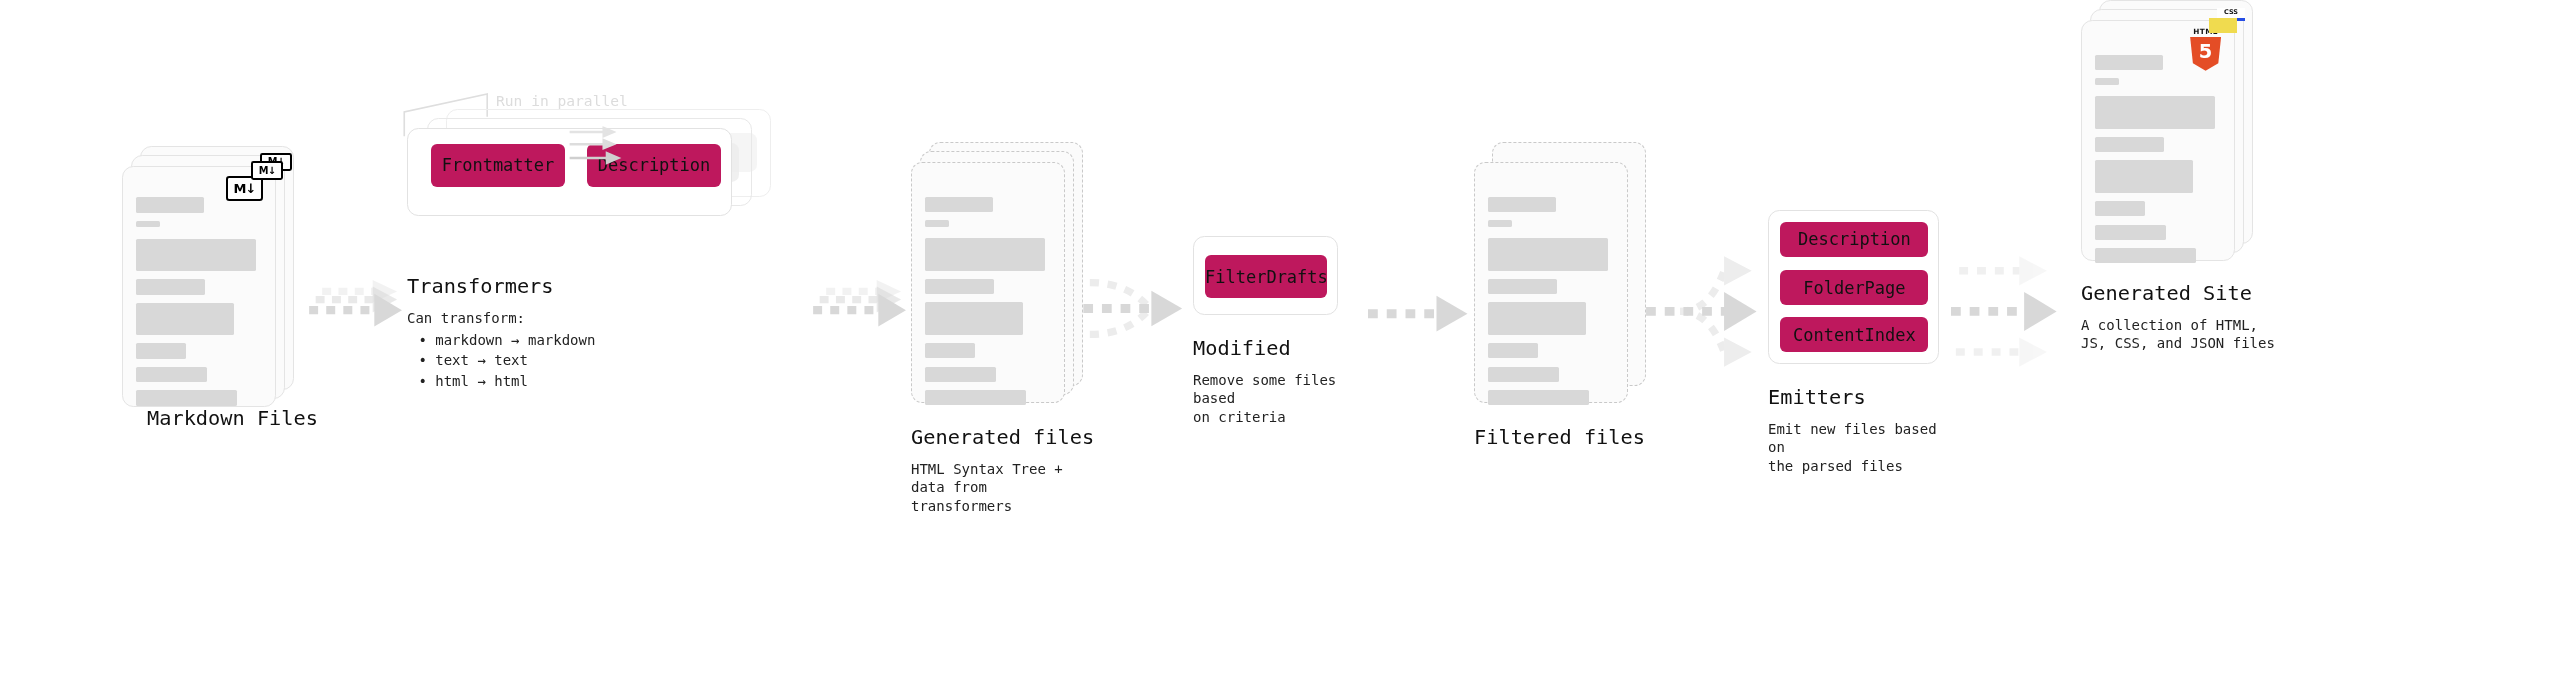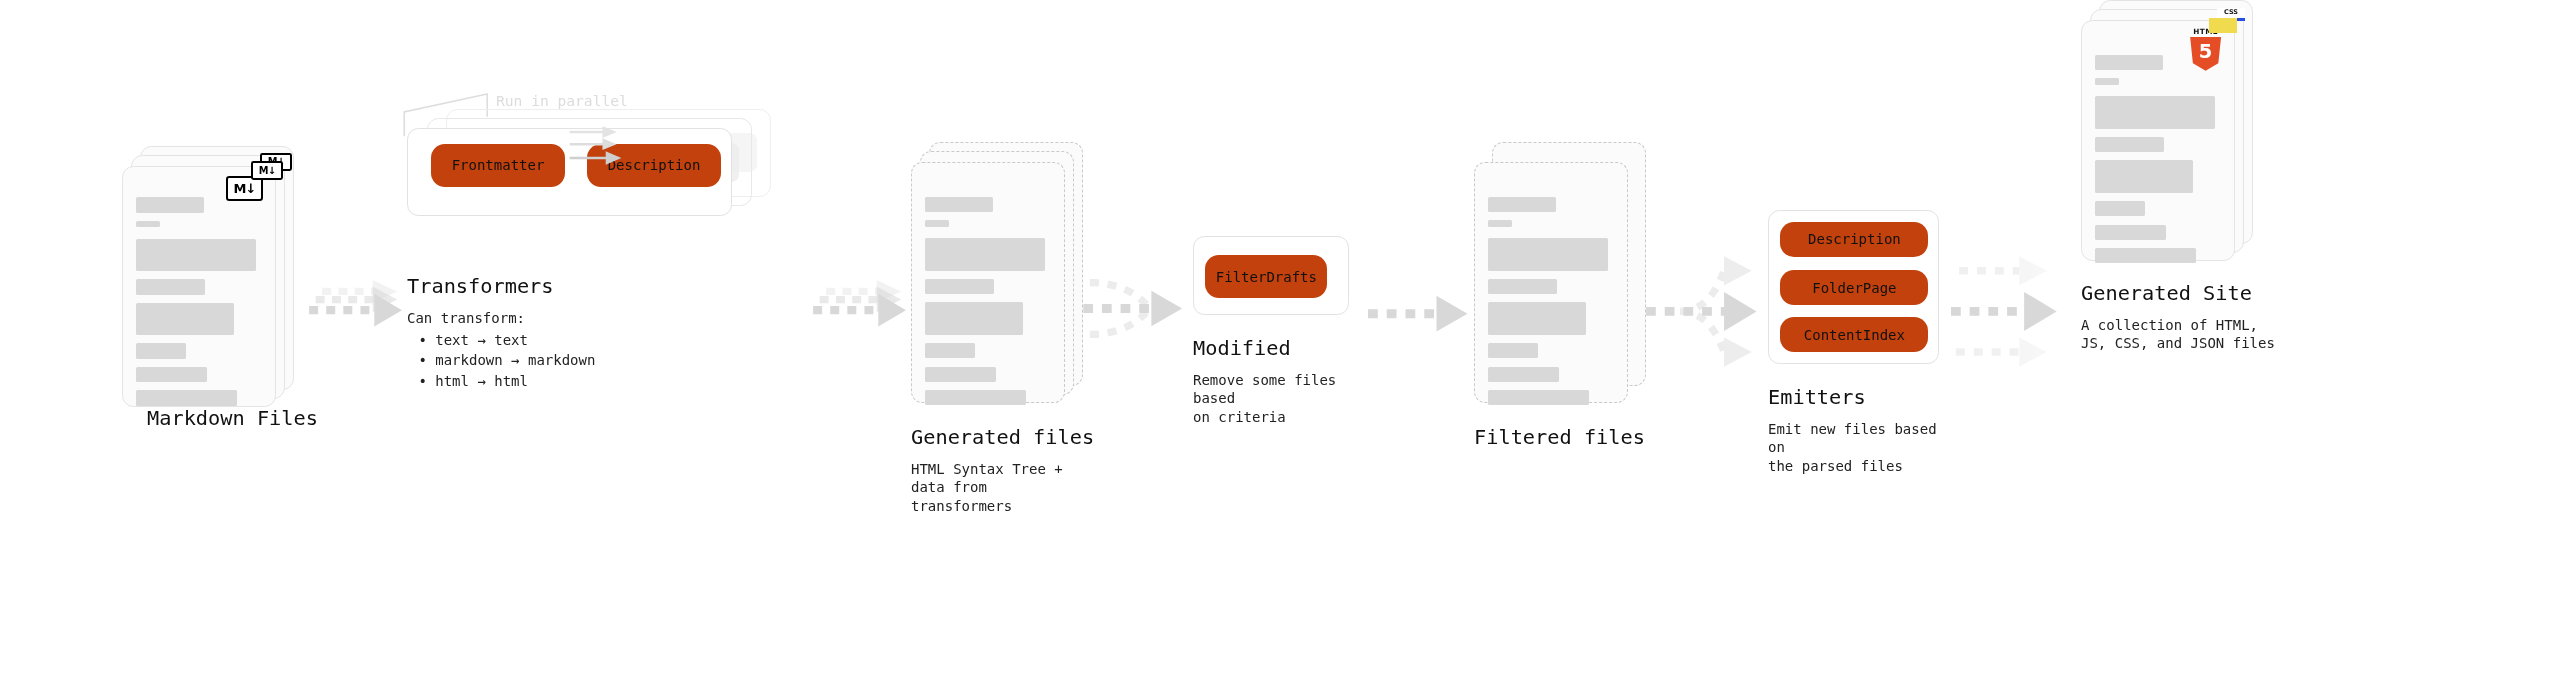--- a/index.html
+++ b/index.html
@@ -120,24 +120,24 @@
 
   
   .groupbox {
     border: 1.2px solid #e2e2e2;
     border-radius: 11.4px;
     background: #ffffff;
     box-sizing: border-box;
     position: relative;
   }
   .chip {
-    background: #c2410c;
-    border-radius: 14px;
+    background: #be185d;
+    border-radius: 6px;
     color: #111;
-    font-size: 14px;
+    font-size: 17px;
     display: flex; align-items: center; justify-content: center;
     box-sizing: border-box;
     white-space: nowrap;
   }
   .ghostbox {
     position: absolute;
     border: 1.2px solid #eeeeee;
     border-radius: 11.4px;
     background: transparent;
     box-sizing: border-box;
@@ -241,22 +241,22 @@
 
       <div class="groupbox" style="position:absolute;left:0px;top:34px;width:325px;height:88px;z-index:3;">
         <div class="chip" style="position:absolute;left:23px;top:14.6px;width:134px;height:43px;">Frontmatter</div>
         <div class="chip" style="position:absolute;left:179px;top:14.6px;width:134px;height:43px;">Description</div>
       </div>
     </div>
 
     <div class="label" style="margin-top:26px;">Transformers</div>
     <div class="sub">Can transform:</div>
     <div style="margin-top:3.3px;">
+      <div class="sub" style="margin-top:1.6px;padding-left:11.4px;">•&nbsp;<span>markdown  →  markdown</span></div>
       <div class="sub" style="margin-top:1.6px;padding-left:11.4px;">•&nbsp;<span>text  →  text</span></div>
-      <div class="sub" style="margin-top:1.6px;padding-left:11.4px;">•&nbsp;<span>markdown  →  markdown</span></div>
       <div class="sub" style="margin-top:1.6px;padding-left:11.4px;">•&nbsp;<span>html  →  html</span></div>
     </div>
   </div>
 
   <div class="arrowwrap" style="width:98px;padding-top:280px;">
     <svg width="98" height="57" viewBox="0 0 120 70">
       <g opacity="0.32">
         <line x1="16" y1="14" x2="80" y2="14" stroke="#d8d8d8" stroke-width="9" stroke-dasharray="11 9"></line>
         <polygon points="78,0 108,14 78,28" fill="#d8d8d8"></polygon>
       </g>
@@ -299,21 +299,21 @@
     <svg width="110" height="81" viewBox="0 0 135 100">
       <path d="M8 18 Q56 18 82 50" fill="none" stroke="#ececec" stroke-width="9" stroke-dasharray="11 11"></path>
       <path d="M8 82 Q56 82 82 50" fill="none" stroke="#ececec" stroke-width="9" stroke-dasharray="11 11"></path>
       <line x1="0" y1="50" x2="86" y2="50" stroke="#d8d8d8" stroke-width="11" stroke-dasharray="12 11"></line>
       <polygon points="84,28 122,50 84,72" fill="#d8d8d8"></polygon>
     </svg>
   </div>
 
   <div class="stage-col" style="width:175px;padding-top:236px;">
     <div class="visual">
-      <div class="groupbox" style="width:156px;height:79px;padding-left:40px;">
+      <div class="groupbox" style="width:145px;height:79px;padding-left:40px;">
         <div class="chip" style="position:absolute;left:11.4px;top:18px;width:122px;height:43px;">FilterDrafts</div>
       </div>
     </div>
     <div class="label" style="margin-top:21px;">Modified</div>
     <div class="sub">Remove some files based
 on criteria</div>
   </div>
 
   <div class="arrowwrap" style="width:106px;padding-top:294px;">
     <svg width="106" height="41" viewBox="0 0 130 50">

